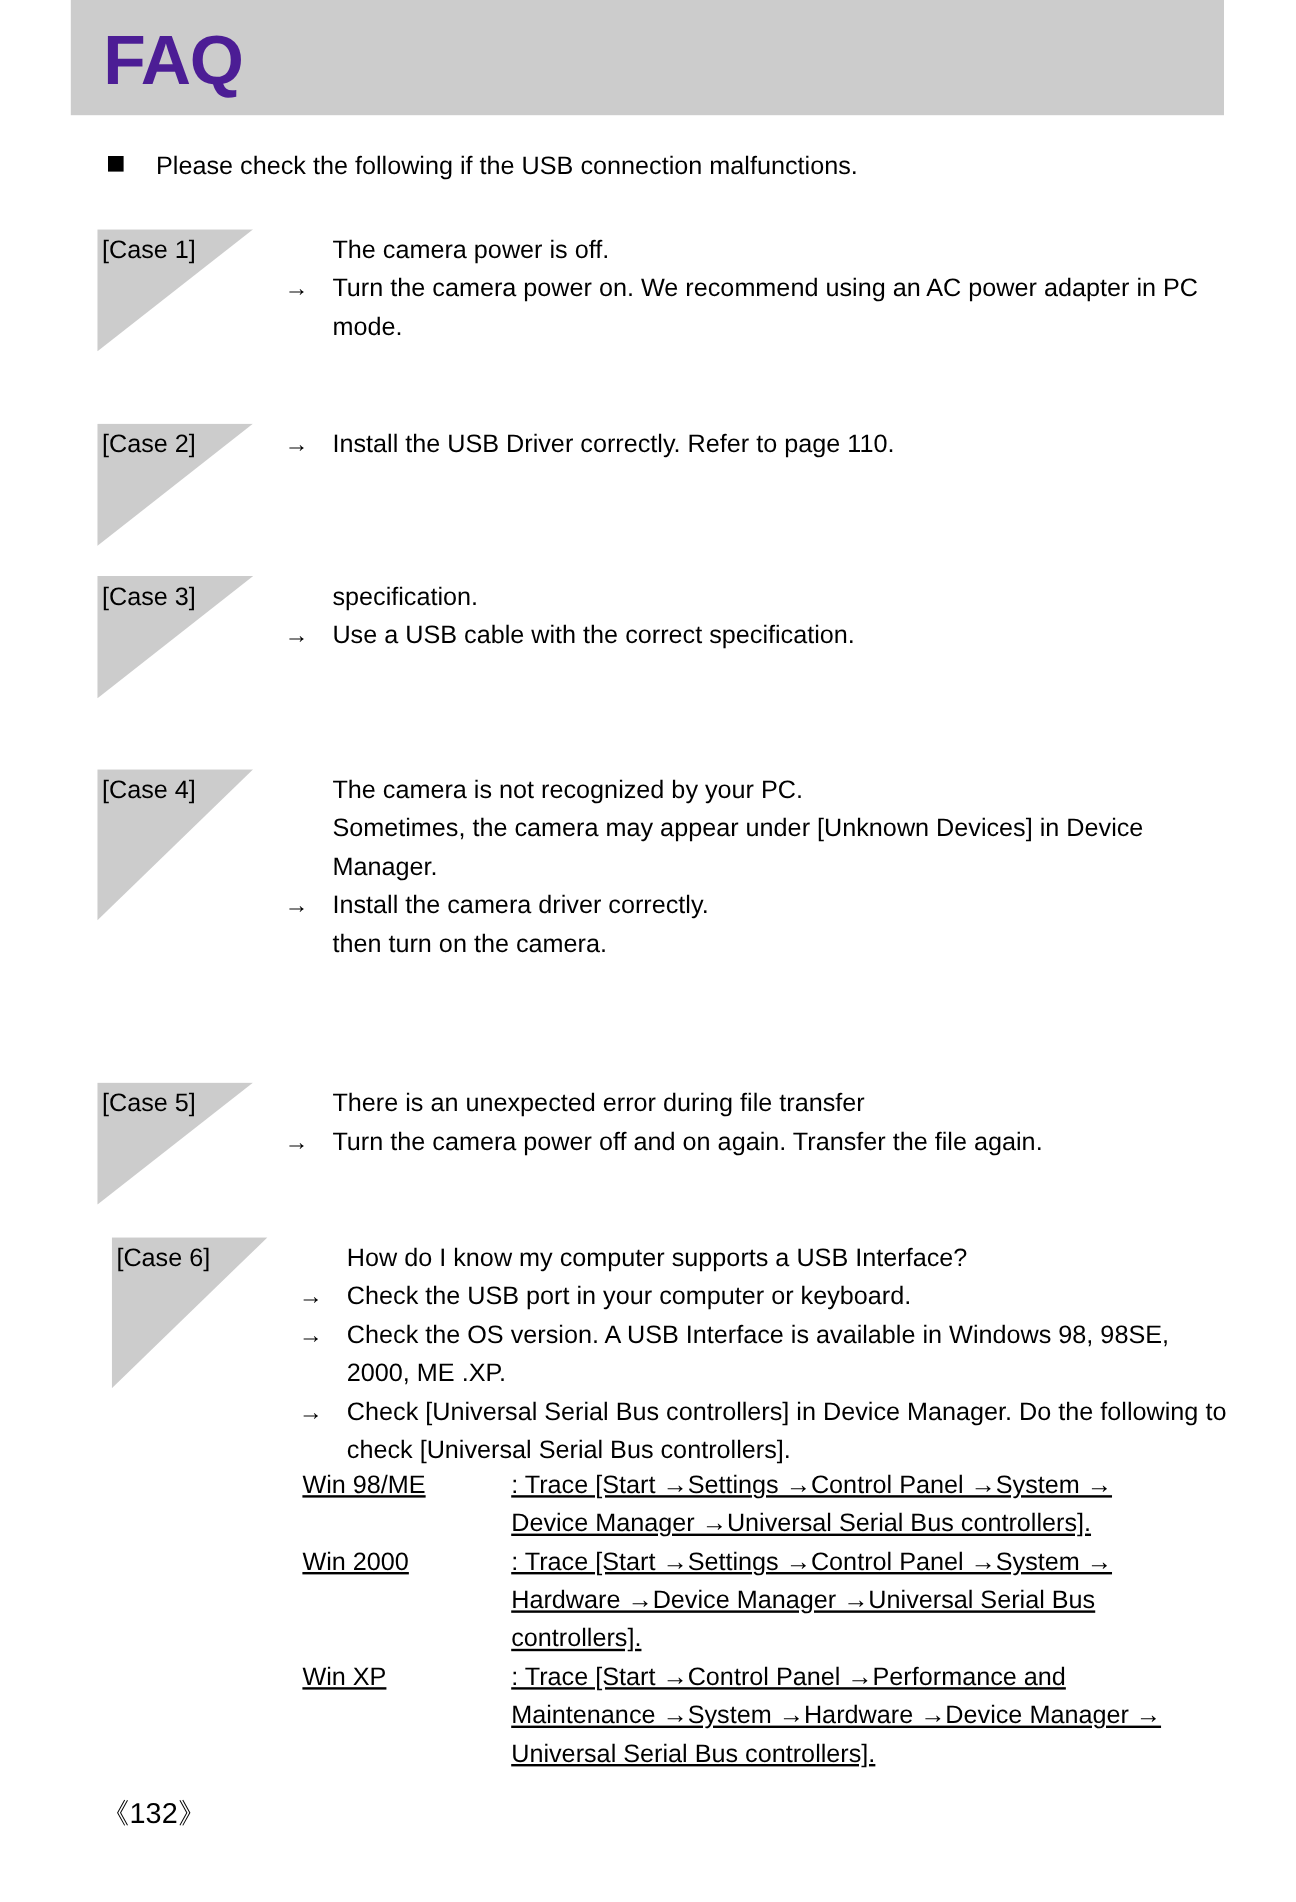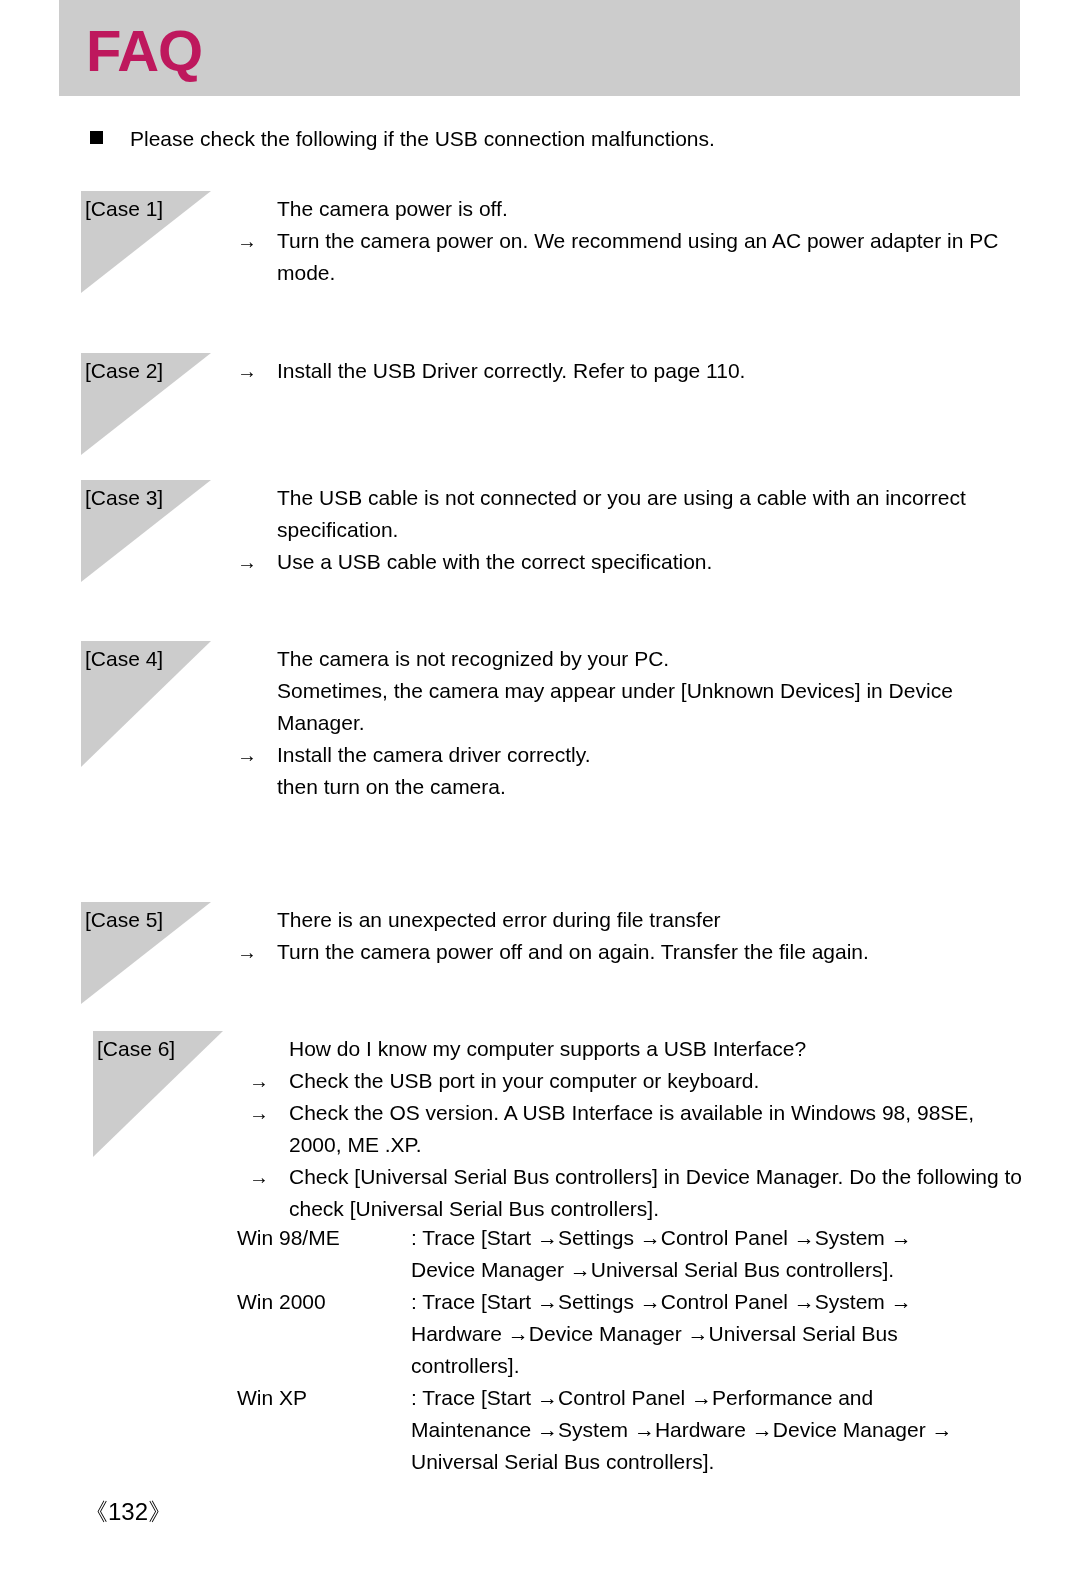--- a/index.html
+++ b/index.html
@@ -27,21 +27,21 @@
     background: #cccccc;
   }
   .header-title {
     position: absolute;
     left: 27px;
     top: 20px;
     font-size: 58px;
     font-weight: bold;
     letter-spacing: -1px;
     line-height: 62px;
-    color: #be185d;
+    color: #4c1d95;
   }
 
   
   .intro-row {
     position: absolute;
     left: 90px;
     top: 126px;
     display: flex;
     align-items: baseline;
     gap: 27px;
@@ -193,24 +193,20 @@
           <span class="line-text">Install the USB Driver correctly. Refer to page 110.</span>
         </div>
       </div>
     </div>
     <div class="case-block" style="top: 474px;">
       <div class="case-deco"></div>
       <div class="case-label">[Case 3]</div>
       <div class="case-lines">
         <div class="line">
           <span class="arrow-cell blank"></span>
-          <span class="line-text">The USB cable is not connected or you are using a cable with an incorrect</span>
-        </div>
-        <div class="line">
-          <span class="arrow-cell blank"></span>
           <span class="line-text">specification.</span>
         </div>
         <div class="line">
           <span class="arrow-cell">→</span>
           <span class="line-text">Use a USB cable with the correct specification.</span>
         </div>
       </div>
     </div>
     <div class="case-block" style="top: 635px;">
       <div class="case-deco tall"></div>
@@ -277,21 +273,21 @@
           <span class="line-text">Check [Universal Serial Bus controllers] in Device Manager. Do the following to</span>
         </div>
         <div class="line">
           <span class="arrow-cell blank"></span>
           <span class="line-text">check [Universal Serial Bus controllers].</span>
         </div>
       </div>
     </div>
   </div>
 
-<div id="win-root" style="position: absolute; left: 81px; top: 1222px; width: 930px;">
+<div id="win-root" style="position: absolute; left: 96px; top: 1222px; width: 930px; text-decoration: underline;">
     <div class="win-table">
       <div class="win-row">
         <span class="win-name">Win 98/ME</span>
         <span class="win-steps">: Trace [Start →Settings →Control Panel →System →</span>
       </div>
       <div class="win-cont">Device Manager  →Universal Serial Bus controllers].</div>
     </div>
     <div class="win-table">
       <div class="win-row">
         <span class="win-name">Win 2000</span>

